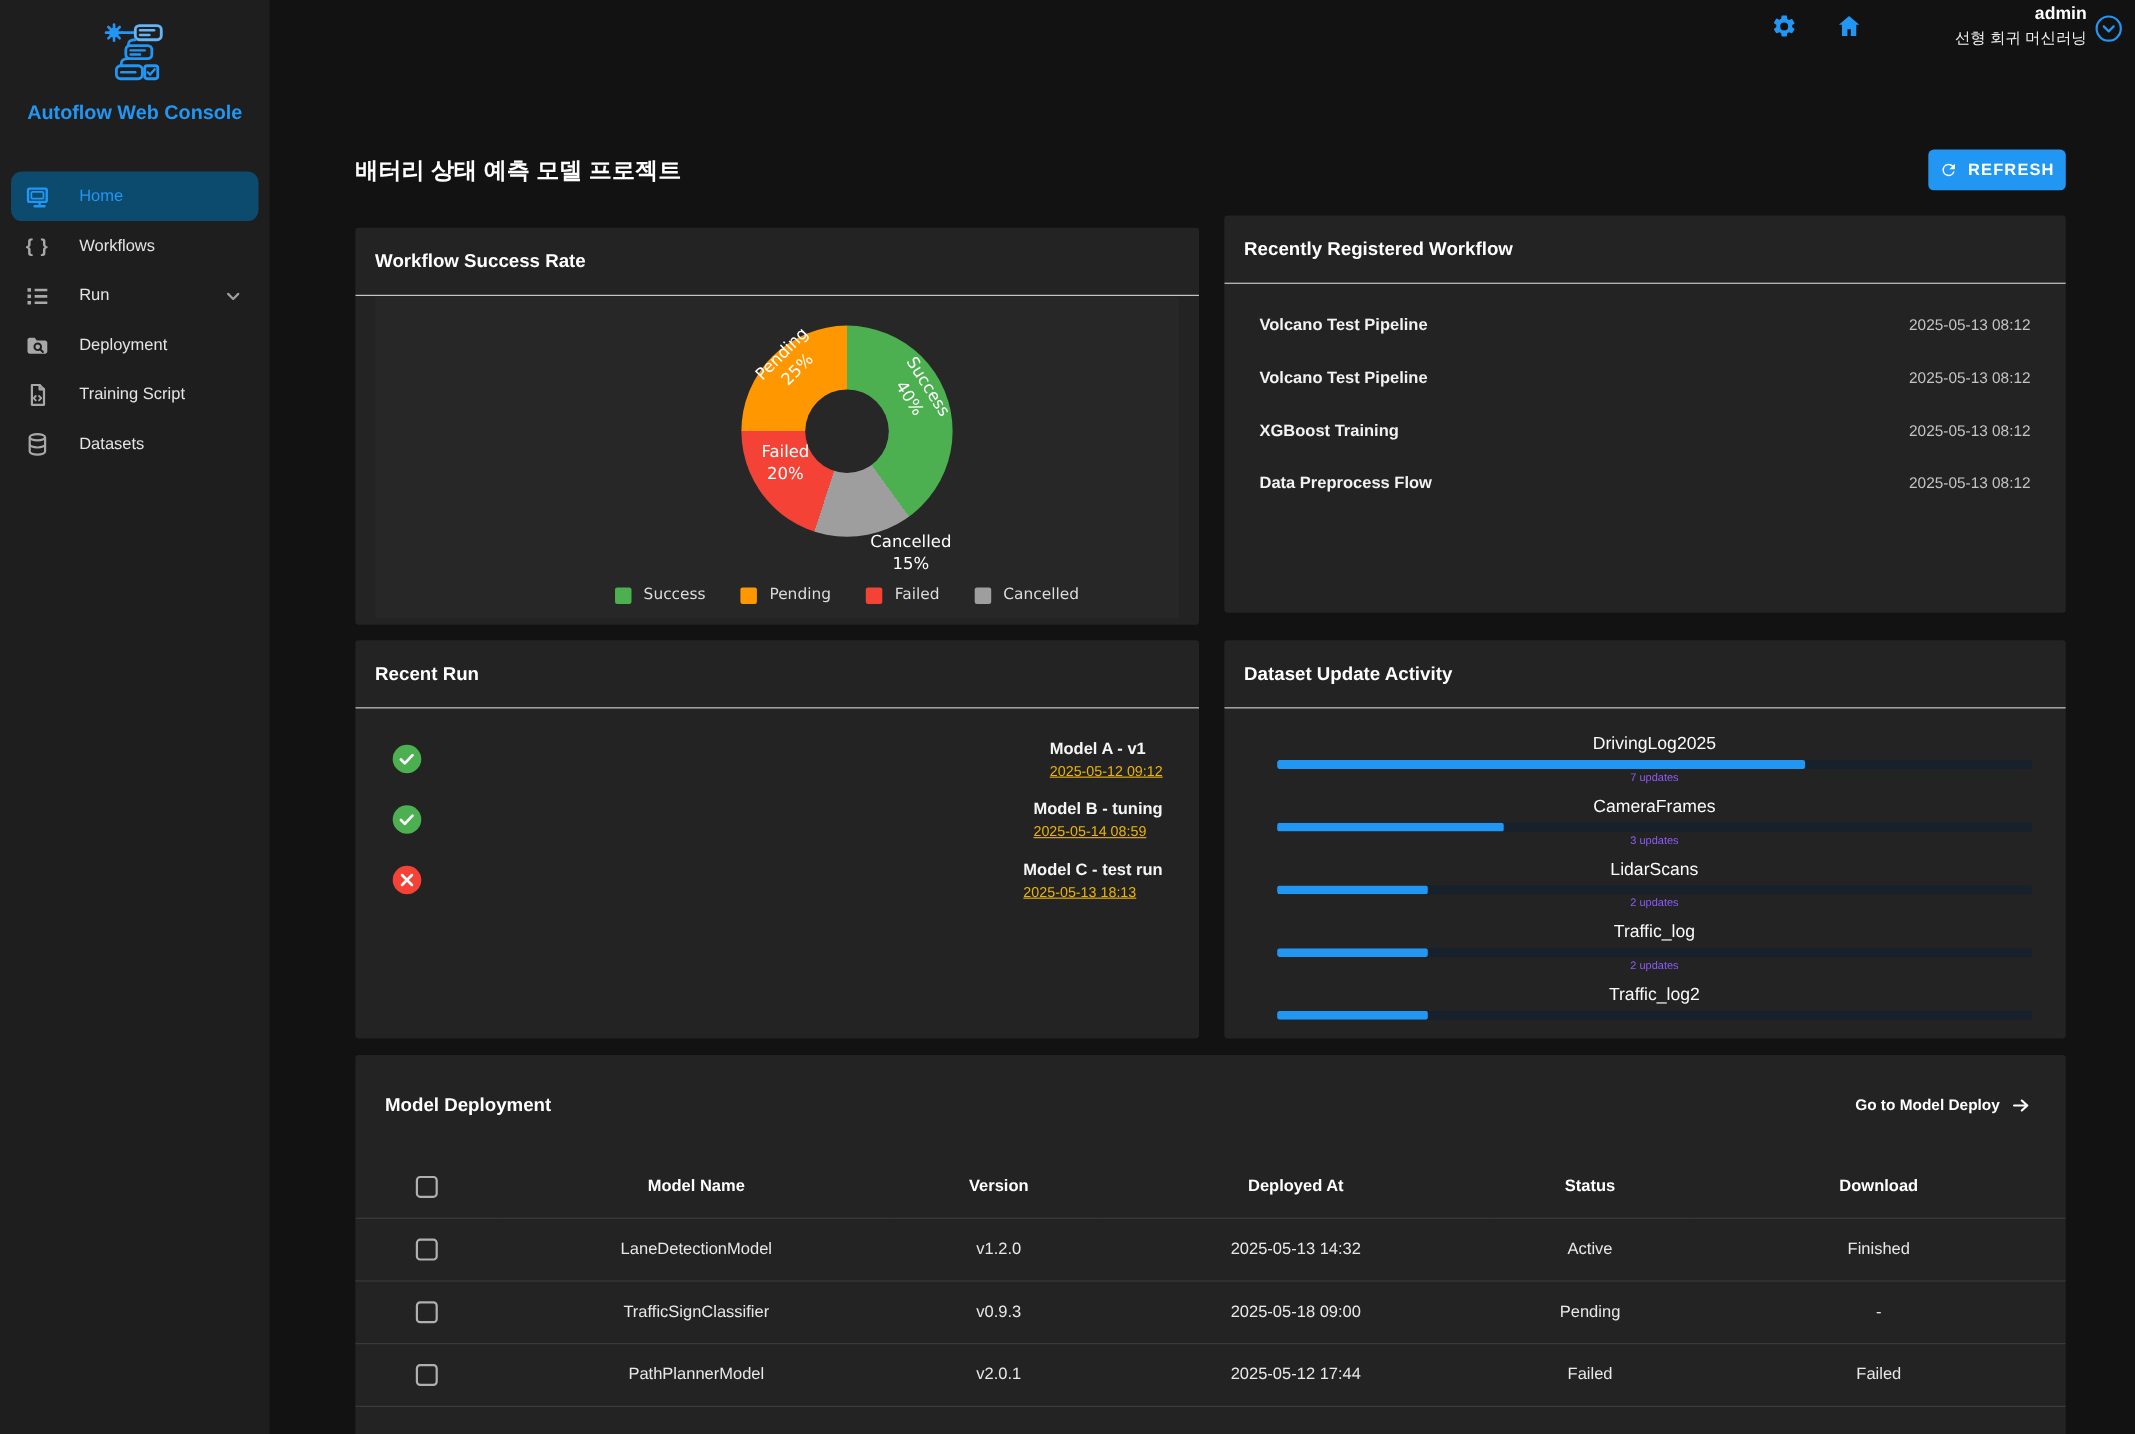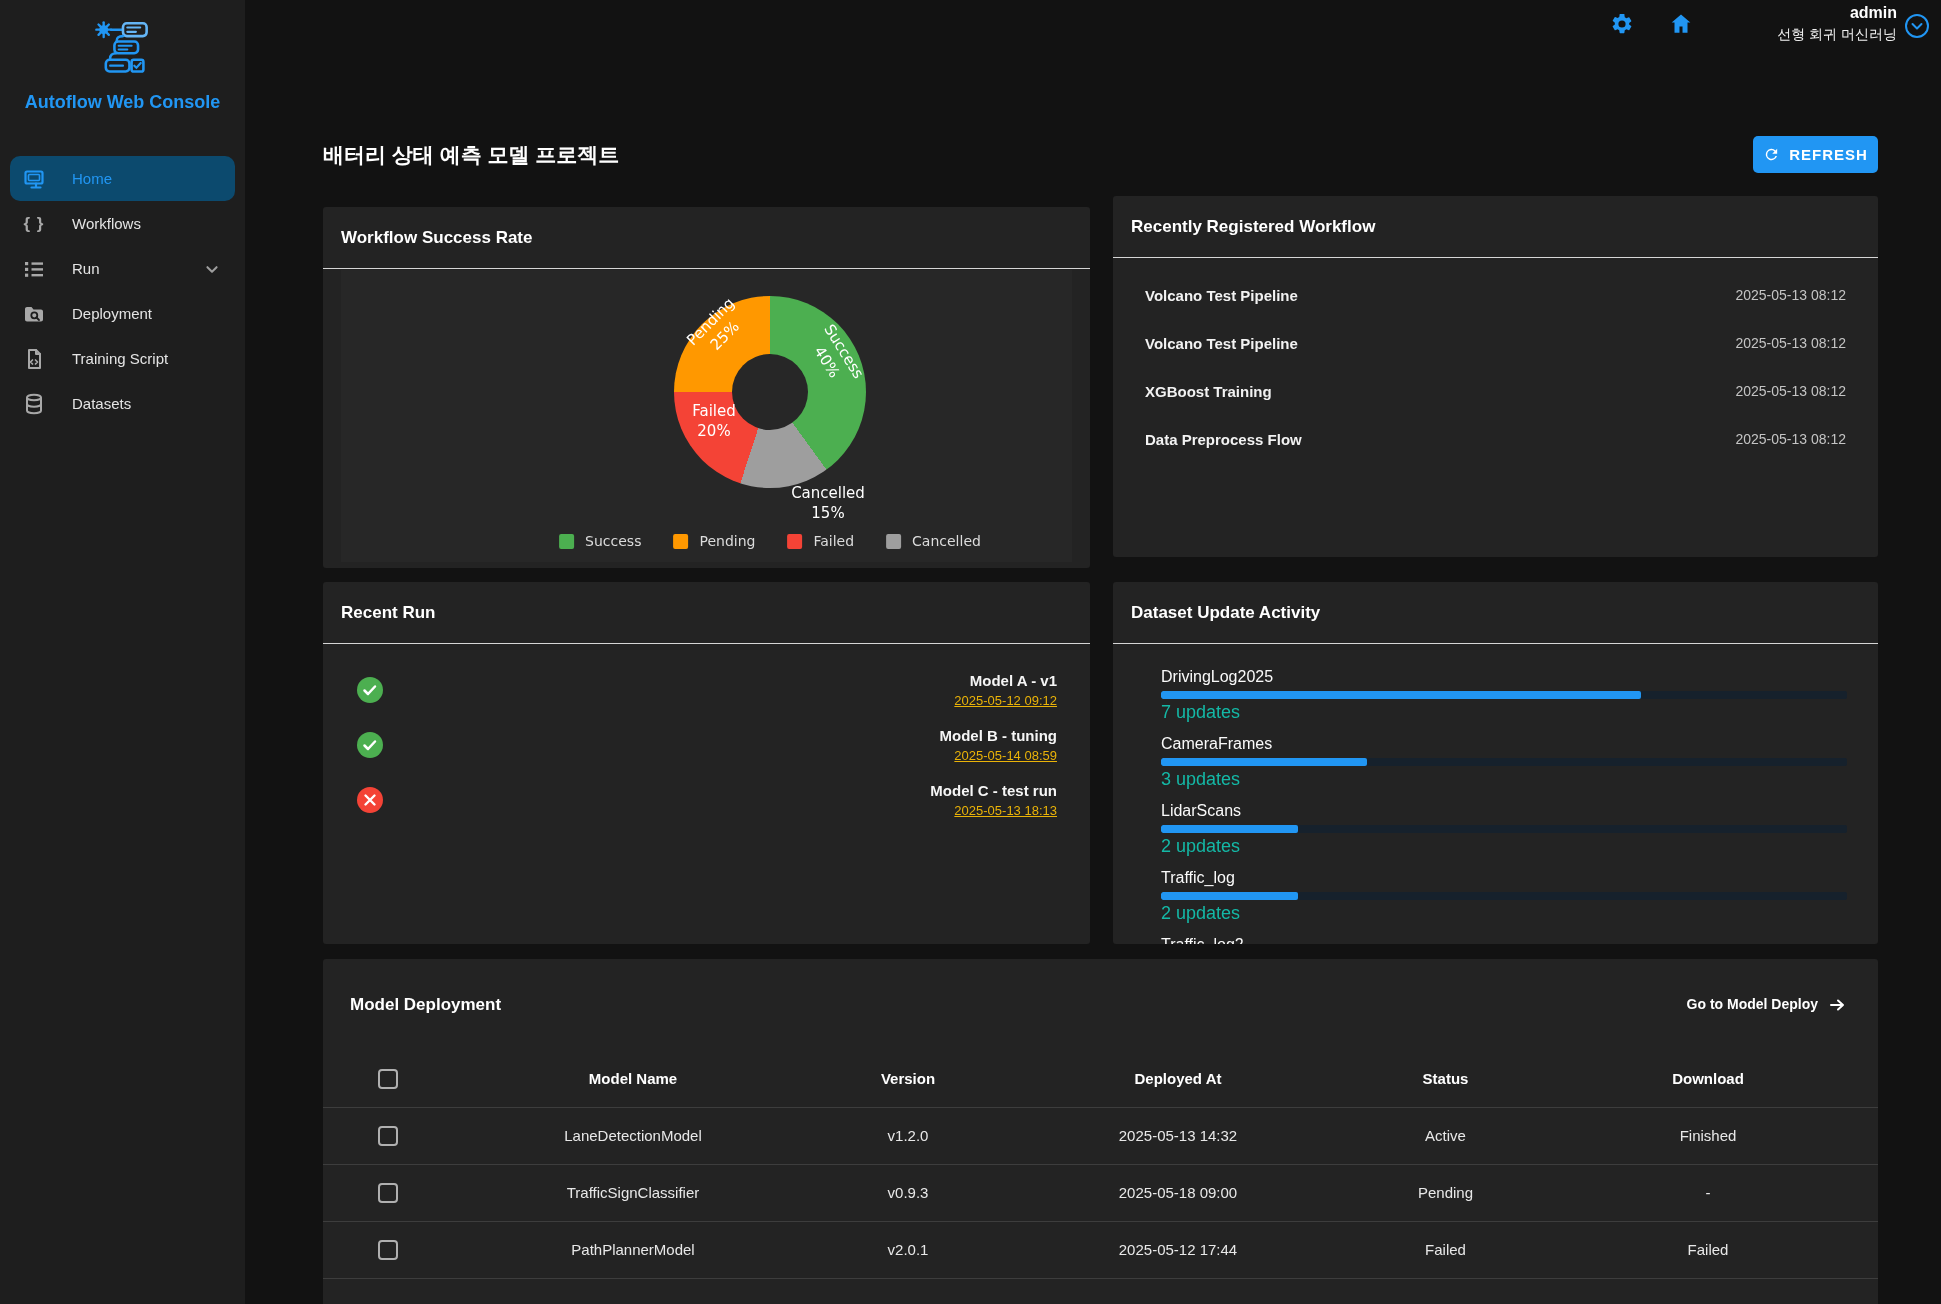--- a/index.html
+++ b/index.html
@@ -33,21 +33,21 @@
   .page-title { position:absolute; left:323px; top:141px; font-size:21px; font-weight:700; color:#ffffff; }
   .refresh-btn { position:absolute; left:1753px; top:136px; width:125px; height:37px; background:#2196f3; border:none; border-radius:5px; color:#ffffff; font-family:"Liberation Sans",sans-serif; font-size:15px; font-weight:700; letter-spacing:1px; display:flex; align-items:center; justify-content:center; gap:9px; cursor:pointer; }
 
   
   .card { position:absolute; background:#232323; border-radius:3px; overflow:hidden; }
   .card-header { height:62px; display:flex; align-items:center; padding:0 18px; border-bottom:1px solid #d6d6d6; }
   .card-title { font-size:17px; font-weight:700; color:#ffffff; }
   #card-success { left:323px; top:207px; width:767px; height:361px; }
   #card-recent-wf { left:1113px; top:196px; width:765px; height:361px; }
   #card-recent-run { left:323px; top:582px; width:767px; height:362px; }
-  #card-datasets { left:1113px; top:582px; width:765px; height:362px; }
+  #card-datasets { left:1113px; top:582px; width:765px; height:362px;text-align:center; }
   #card-deploy { left:323px; top:959px; width:1555px; height:380px; }
 
   
   .chart-panel { position:absolute; left:18px; top:63px; width:731px; height:292px; background:#272727; }
   .donut { position:absolute; left:351px; top:89px; width:192px; height:192px; border-radius:50%; }
   .donut::after { content:""; position:absolute; left:58px; top:58px; width:76px; height:76px; border-radius:50%; background:#272727; }
   .slice-label { position:absolute; color:#ffffff; font-family:"DejaVu Sans",sans-serif; font-size:15px; line-height:1.3; text-align:center; white-space:pre-line; }
   .legend { position:absolute; left:447px; top:326px; transform:translateX(-50%); display:flex; gap:32px; white-space:nowrap; }
   .legend-item { display:flex; align-items:center; gap:11px; }
   .legend-swatch { width:15px; height:15px; border-radius:2px; }
@@ -56,31 +56,31 @@
   
   .wf-rows { padding-top:13px; }
   .wf-row { height:48px; display:flex; align-items:center; padding:0 32px; }
   .wf-name { font-size:15px; font-weight:600; color:#f2f2f2; }
   .wf-time { margin-left:auto; font-size:14px; color:#c4c4c4; }
 
   
   .run-rows { padding-top:18px; }
   .run-row { height:55px; display:flex; align-items:center; padding:0 33px; }
   .run-status { width:28px; height:28px; }
-  .run-text { margin-left:auto; text-align:right; }
+  .run-text { margin-left:auto; text-align:left; }
   .run-name { font-size:15px; font-weight:600; color:#f5f5f5; }
   .run-time { margin-top:4px; font-size:13px; color:#eab308;text-decoration:underline; }
 
   
   .ds-list { padding:24px 31px 0 48px; }
   .ds-item { margin-bottom:12px; }
   .ds-name { font-size:16px; color:#fafafa; }
   .ds-track { margin-top:5px; height:8px; background:#16212c; border-radius:2px; overflow:hidden; }
   .ds-fill { height:100%; background:#2196f3; border-radius:2px; }
-  .ds-updates { margin-top:3px; font-size:18px; color:#14b8a6; }
+  .ds-updates { margin-top:3px; font-size:10px; color:#8b5cf6; }
 
   
   .deploy-head { height:92px; display:flex; align-items:center; padding:0 27px 0 27px; }
   .deploy-title { font-size:17px; font-weight:700; color:#ffffff; }
   .deploy-link { margin-left:auto; margin-right:5px; display:flex; gap:10px; font-size:14px; font-weight:700; color:#ffffff; cursor:pointer; }
   .deploy-table { width:1555px; border-collapse:collapse; table-layout:fixed; }
   .deploy-table th { font-size:15px; font-weight:700; color:#ffffff; height:56px; text-align:center; border-bottom:1px solid #3d3d3d; }
   .deploy-table td { font-size:15px; color:#e8e8e8; height:57px; text-align:center; border-bottom:1px solid #3d3d3d; }
   .cb { display:inline-block; width:20px; height:20px; border:2px solid #b0b0b0; border-radius:4px; background:transparent; cursor:pointer; vertical-align:middle; }
   .braces-glyph { font-size:17px; font-weight:700; color:currentColor; letter-spacing:1px; }

